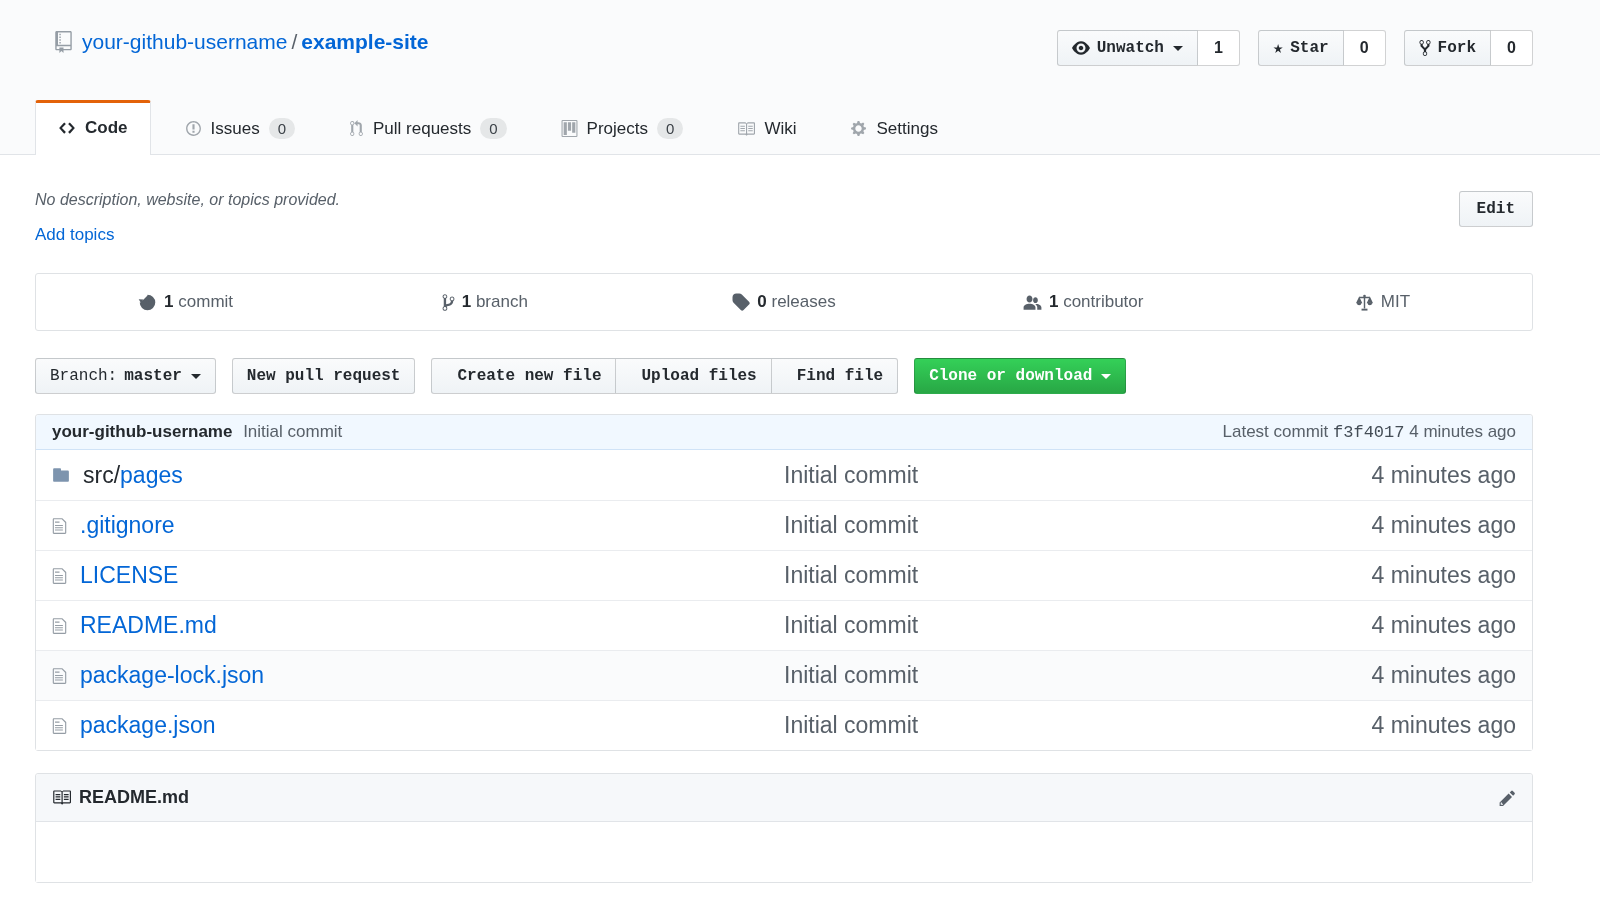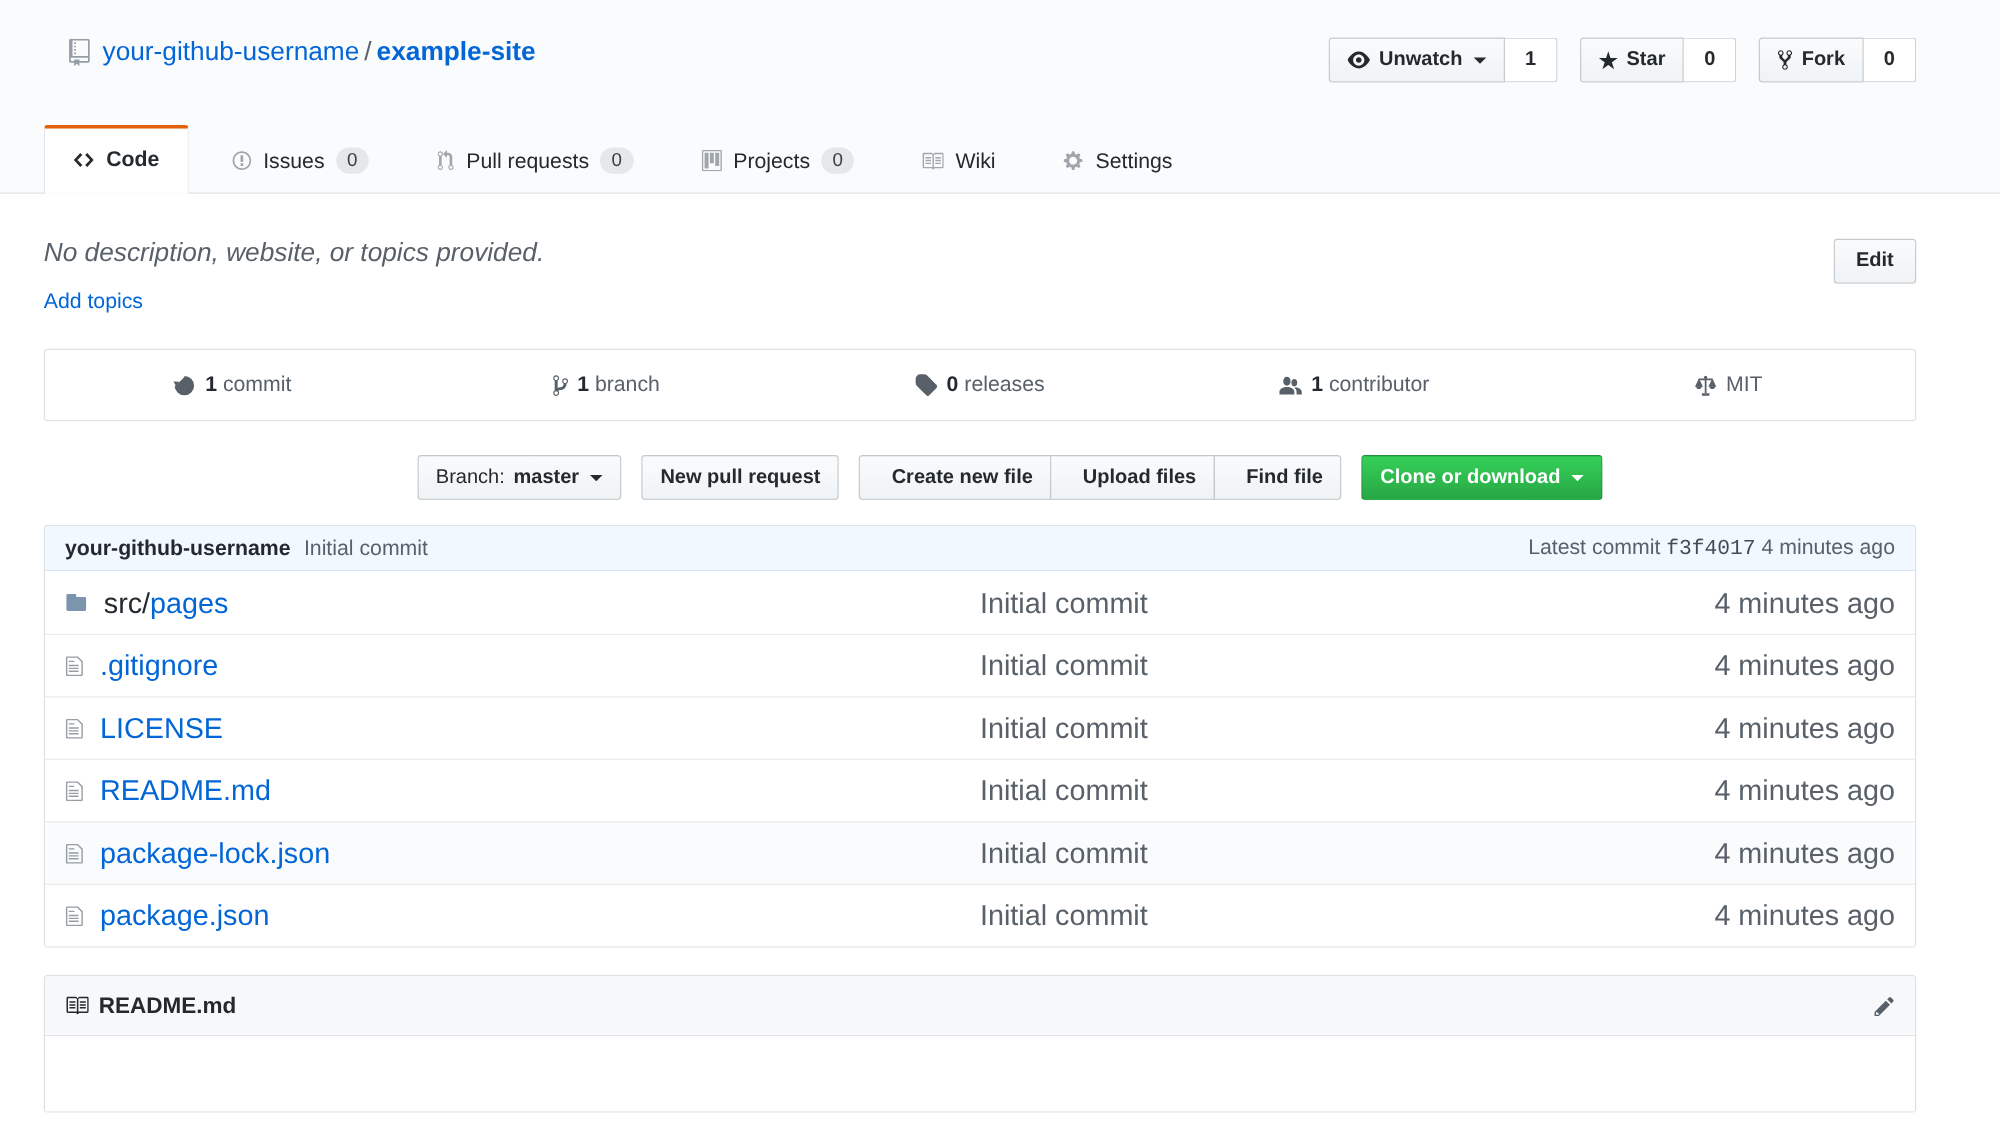--- a/index.html
+++ b/index.html
@@ -21,21 +21,21 @@
   .repo-title svg { fill:#959da5; }
 
   .social { display:flex; gap:18px; }
   .btn-group { display:flex; }
   .btn {
     display:inline-flex; align-items:center; gap:7px;
     background:linear-gradient(-180deg,#fafbfc,#eff3f6);
     border:1px solid rgba(27,31,35,.2); border-radius:3px;
     font-size:16px; font-weight:700; color:#24292e;
     padding:8px 14px; cursor:pointer; white-space:nowrap;
-    font-family:Liberation Sans, sans-serif;
+    font-family:Liberation Mono, monospace;
   }
   .btn svg { fill:#24292e; }
   .btn-group .btn { border-radius:3px 0 0 3px; }
   .social-count {
     display:inline-flex; align-items:center; justify-content:center;
     background:#fff; border:1px solid rgba(27,31,35,.2); border-left:none;
     border-radius:0 3px 3px 0; font-size:16px; font-weight:700; padding:8px 14px;
     color:#24292e; cursor:pointer; min-width:42px;
   }
   .caret { display:inline-block; width:0; height:0; border-top:5px solid currentColor;
@@ -57,33 +57,33 @@
     margin-bottom:-1px; padding:13px 22px 15px 22px;
   }
   .tab.active svg { fill:#24292e; }
   .counter {
     background:rgba(27,31,35,.09); border-radius:20px;
     font-size:15px; padding:2px 9px; color:#3b4147; font-weight:400;
   }
 
   
   .description-row { display:flex; justify-content:space-between; align-items:flex-start; margin-top:36px; }
-  .desc-text { font-size:21px; font-style:italic; color:#586069; }
+  .desc-text { font-size:16px; font-style:italic; color:#586069; }
   .add-topics { display:inline-block; margin-top:16px; color:#0366d6; font-size:17px; text-decoration:none; cursor:pointer; }
   .btn-small { padding:8px 17px; }
 
   
   .stats { display:flex; border:1px solid #dfe2e5; border-radius:3px; margin-top:28px; }
   .stat { flex:1; text-align:center; padding:18px 0; font-size:17px; color:#586069; text-decoration:none; cursor:pointer;
           display:flex; align-items:center; justify-content:center; gap:7px; }
   .stat b { color:#24292e; }
   .stat svg { fill:#586069; }
 
   
-  .actions-row { display:flex; justify-content:center; margin-top:27px;margin-left:48px; }
+  .actions-row { display:flex; justify-content:flex-start; margin-top:27px; }
   .actions-left, .actions-right { display:flex; align-items:center; }
   .actions-left .btn { margin-right:16px; }
   .branch-label { font-weight:400; }
   .grouped { display:flex; }
   .grouped .btn { border-radius:0; margin-left:-1px;padding-left:25px; }
   .grouped .btn:first-child { border-radius:3px 0 0 3px; margin-left:0; }
   .grouped .btn:last-child { border-radius:0 3px 3px 0; }
   .btn-green {
     margin-left:16px;
     background:linear-gradient(-180deg,#34d058,#28a745);

